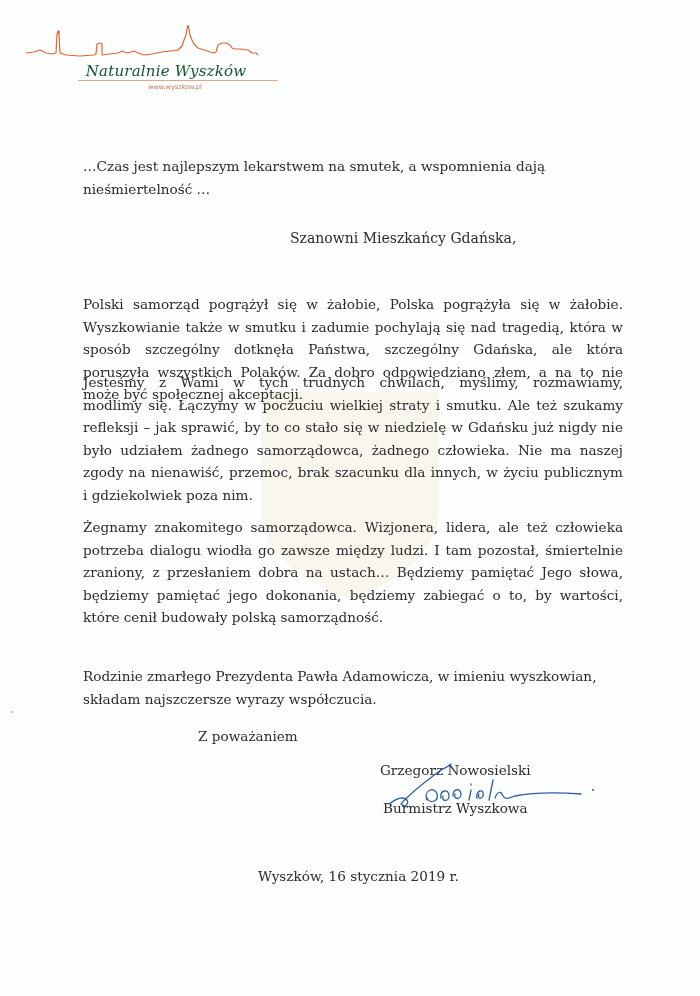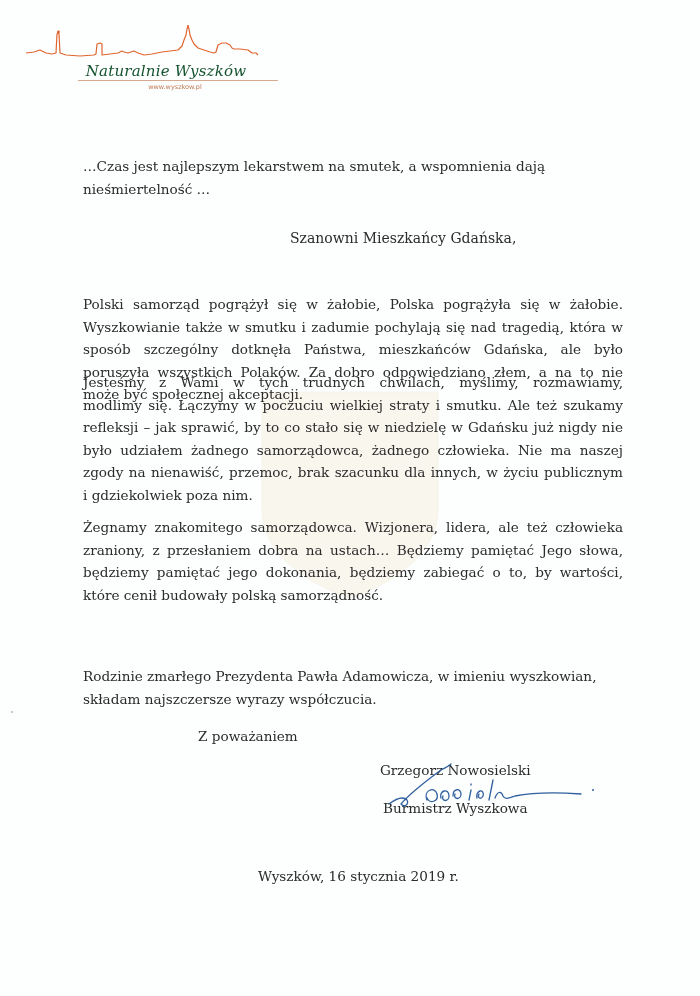--- a/index.html
+++ b/index.html
@@ -55,36 +55,37 @@
 <div class="quote">
   <div>…Czas jest najlepszym lekarstwem na smutek, a wspomnienia dają</div>
   <div>nieśmiertelność …</div>
 </div>
 
 <div class="salutation">Szanowni Mieszkańcy Gdańska,</div>
 
 <div class="para" style="top:245px;margin-top:48px;">
   <span class="line">Polski samorząd pogrążył się w żałobie, Polska pogrążyła się w żałobie.</span>
   <span class="line">Wyszkowianie także w smutku i zadumie pochylają się nad tragedią, która w</span>
-  <span class="line">sposób szczególny dotknęła Państwa, mieszkańców Gdańska, ale było</span>
+  <span class="line">sposób szczególny dotknęła Państwa, szczególny Gdańska, ale która</span>
   <span class="line">poruszyła wszystkich Polaków. Za dobro odpowiedziano złem, a na to nie</span>
   <span class="line last">może być społecznej akceptacji.</span>
 </div>
 
 <div class="para" style="top:371px;">
   <span class="line">Jesteśmy z Wami w tych trudnych chwilach, myślimy, rozmawiamy,</span>
   <span class="line">modlimy się. Łączymy w poczuciu wielkiej straty i smutku. Ale też szukamy</span>
   <span class="line">refleksji – jak sprawić, by to co stało się w niedzielę w Gdańsku już nigdy nie</span>
   <span class="line">było udziałem żadnego samorządowca, żadnego człowieka. Nie ma naszej</span>
   <span class="line">zgody na nienawiść, przemoc, brak szacunku dla innych, w życiu publicznym</span>
   <span class="line last">i gdziekolwiek poza nim.</span>
 </div>
 
 <div class="para" style="top:516px;">
   <span class="line">Żegnamy znakomitego samorządowca. Wizjonera, lidera, ale też człowieka</span>
+  <span class="line">potrzeba dialogu wiodła go zawsze między ludzi. I tam pozostał, śmiertelnie</span>
   <span class="line">zraniony, z przesłaniem dobra na ustach… Będziemy pamiętać Jego słowa,</span>
   <span class="line">będziemy pamiętać jego dokonania, będziemy zabiegać o to, by wartości,</span>
   <span class="line last">które cenił budowały polską samorządność.</span>
 </div>
 
 <div class="para" style="top:665px;">
   <span class="line last">Rodzinie zmarłego Prezydenta Pawła Adamowicza, w imieniu wyszkowian,</span>
   <span class="line last">składam najszczersze wyrazy współczucia.</span>
 </div>
 

